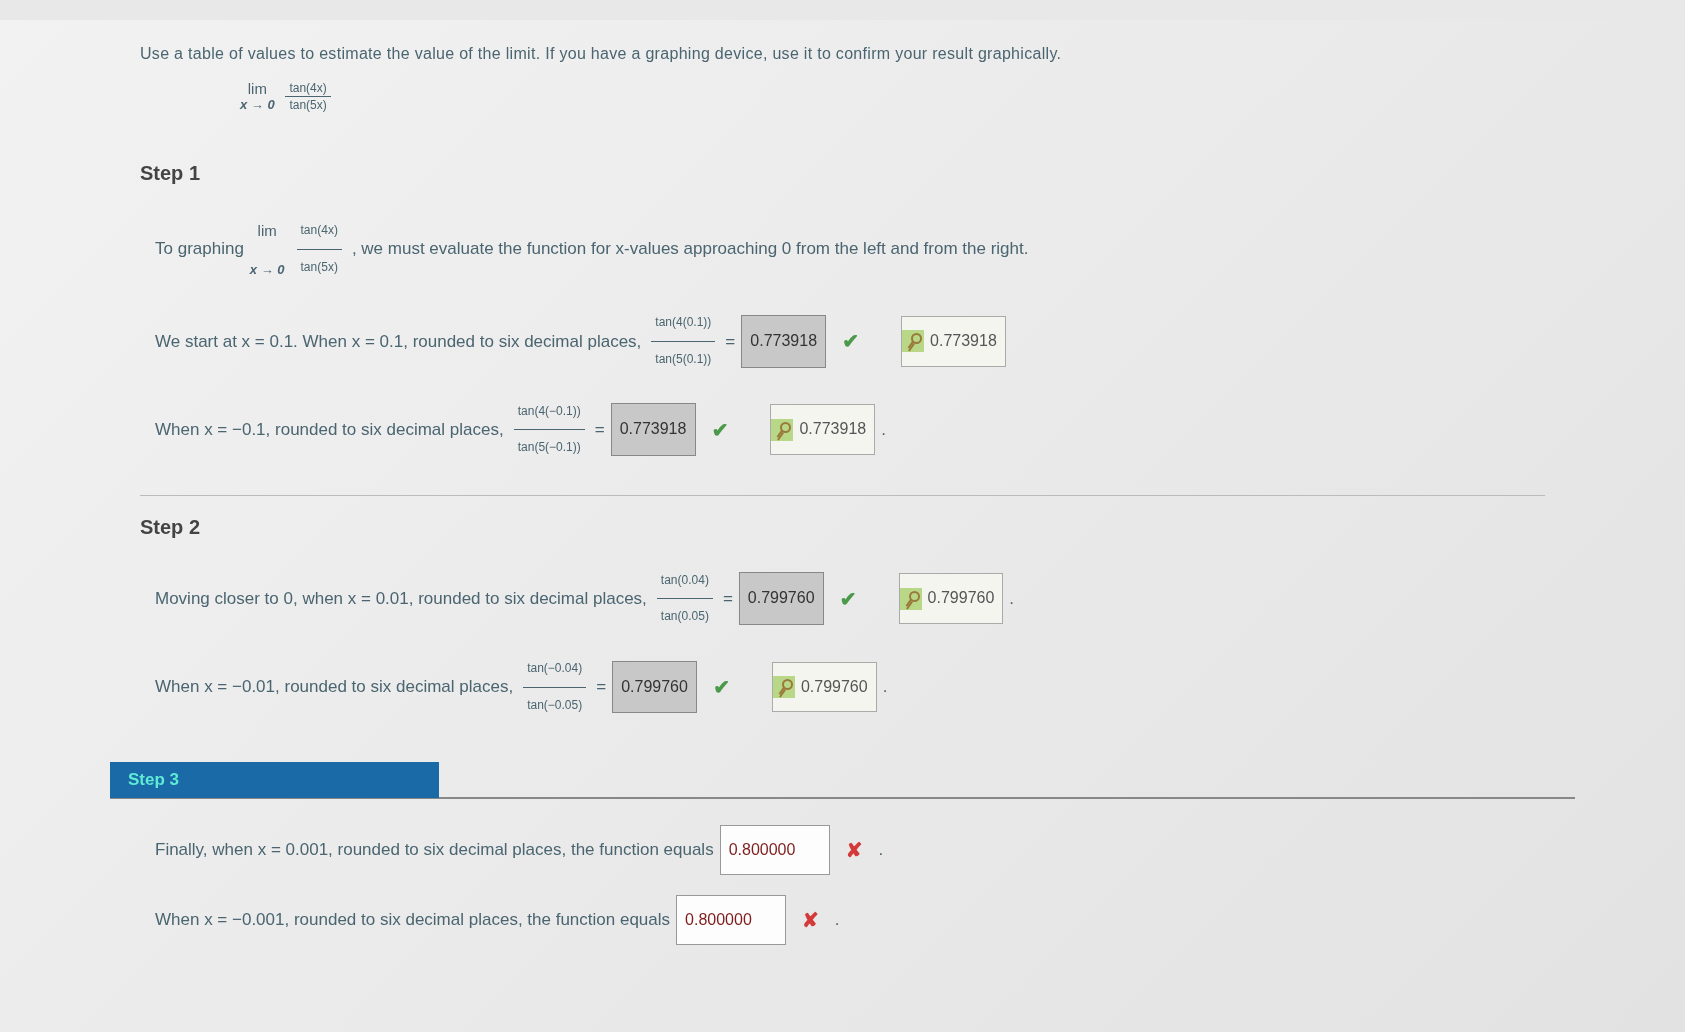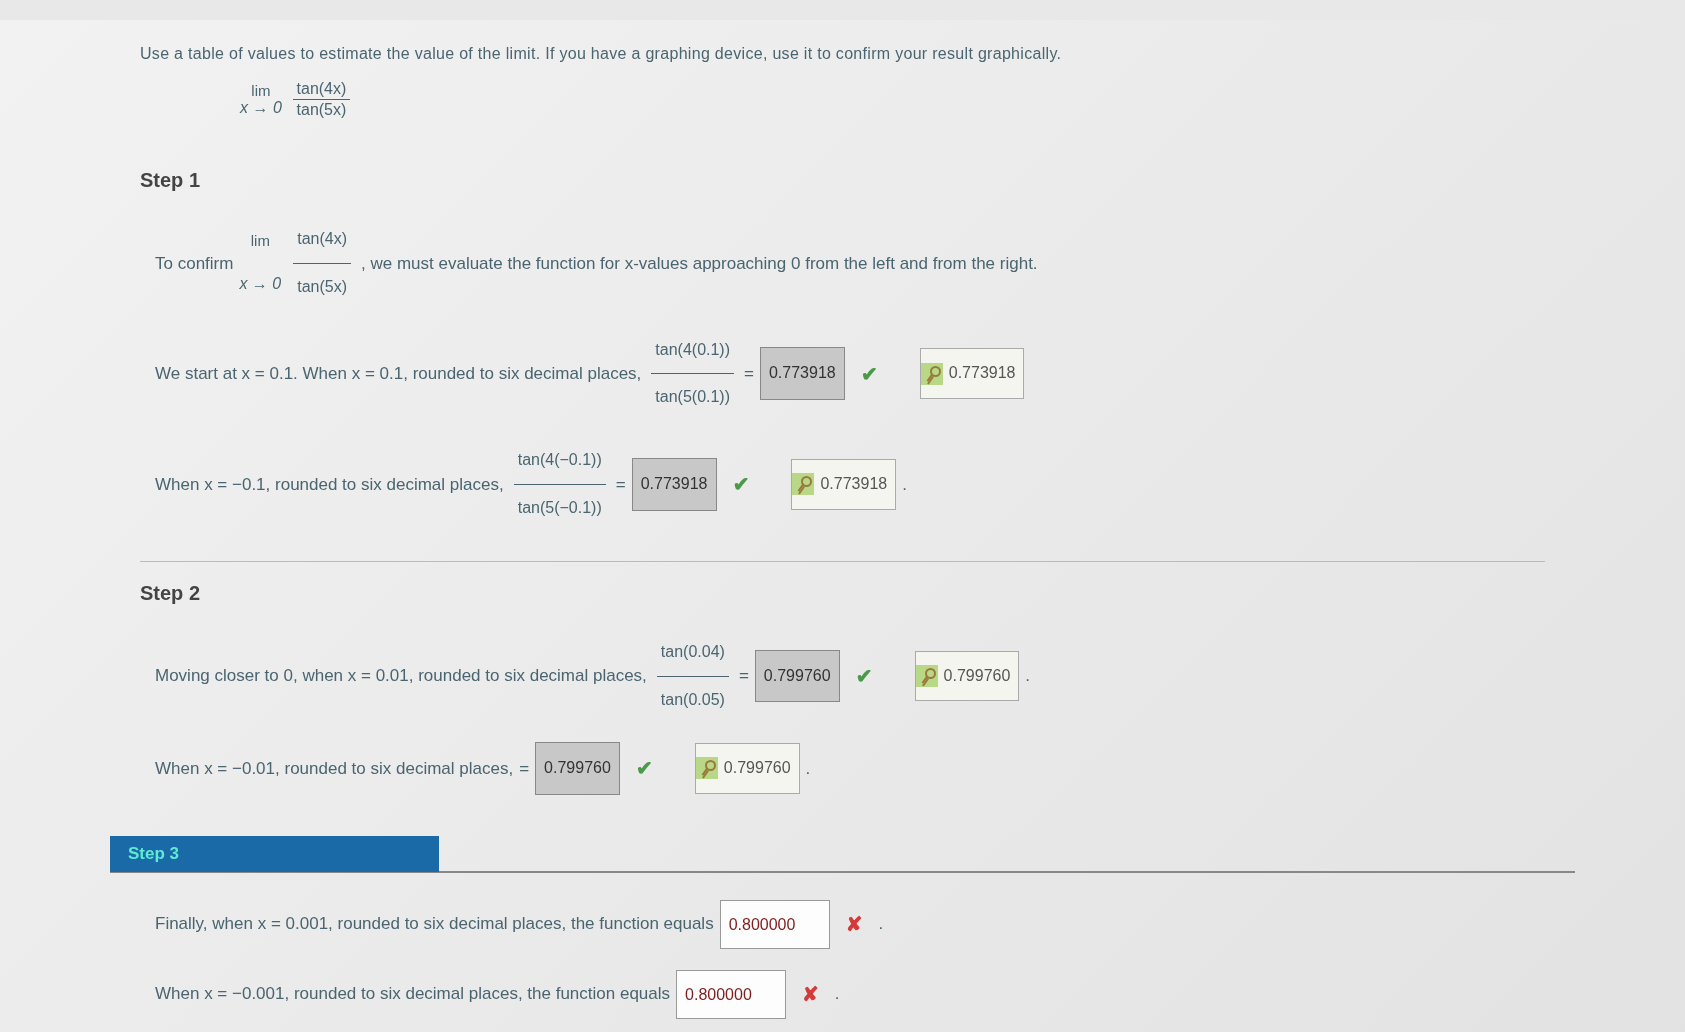--- a/index.html
+++ b/index.html
@@ -39,35 +39,35 @@
   padding-left: 15px;
   color: #4a6570;
   font-size: 17px;
   line-height: 2.8;
 }
 .frac {
   display: inline-flex;
   flex-direction: column;
   vertical-align: middle;
   text-align: center;
-  font-size: 16px;
+  font-size: 12px;
   margin: 0 4px;
 }
 .frac .num { border-bottom: 1px solid #4a6570; padding: 0 4px 1px 4px; }
 .frac .den { padding: 1px 4px 0 4px; }
 .lim {
   display: inline-flex;
   flex-direction: column;
   text-align: center;
   vertical-align: middle;
   font-size: 15px;
   margin-right: 2px;
 }
 .lim .top { }
-.lim .bot { font-size: 16px; }
+.lim .bot { font-size: 13px; font-weight: bold; }
 .italic { font-style: italic; }
 .answer-box {
   display: inline-block;
   border: 1px solid #888;
   background: #c8c8c8;
   color: #333;
   padding: 3px 8px;
   vertical-align: middle;
   font-size: 16px;
   min-width: 85px;
@@ -179,21 +179,21 @@
     <span class="frac">
       <span class="num">tan(4x)</span>
       <span class="den">tan(5x)</span>
     </span>
   </div>
 
   <div class="step-heading">Step 1</div>
   <div class="step-body">
 
     <div class="row">
-      <span>To confirm </span>
+      <span>To graphing </span>
       <span class="lim">
         <span class="top">lim</span>
         <span class="bot italic">x → 0</span>
       </span>
       <span class="frac">
         <span class="num">tan(4x)</span>
         <span class="den">tan(5x)</span>
       </span>
       <span>, we must evaluate the function for x-values approaching 0 from the left and from the right.</span>
     </div>
@@ -249,20 +249,24 @@
       <span style="width:20px"></span>
       <span class="key-badge">
         <span class="key-icon"></span>
         <span>0.799760</span>
       </span>
       <span>.</span>
     </div>
 
     <div class="row">
       <span>When x = −0.01, rounded to six decimal places, </span>
+      <span class="frac">
+        <span class="num">tan(−0.04)</span>
+        <span class="den">tan(−0.05)</span>
+      </span>
       <span> = </span>
       <span class="answer-box">0.799760</span>
       <span class="check">✔</span>
       <span style="width:20px"></span>
       <span class="key-badge">
         <span class="key-icon"></span>
         <span>0.799760</span>
       </span>
       <span>.</span>
     </div>

